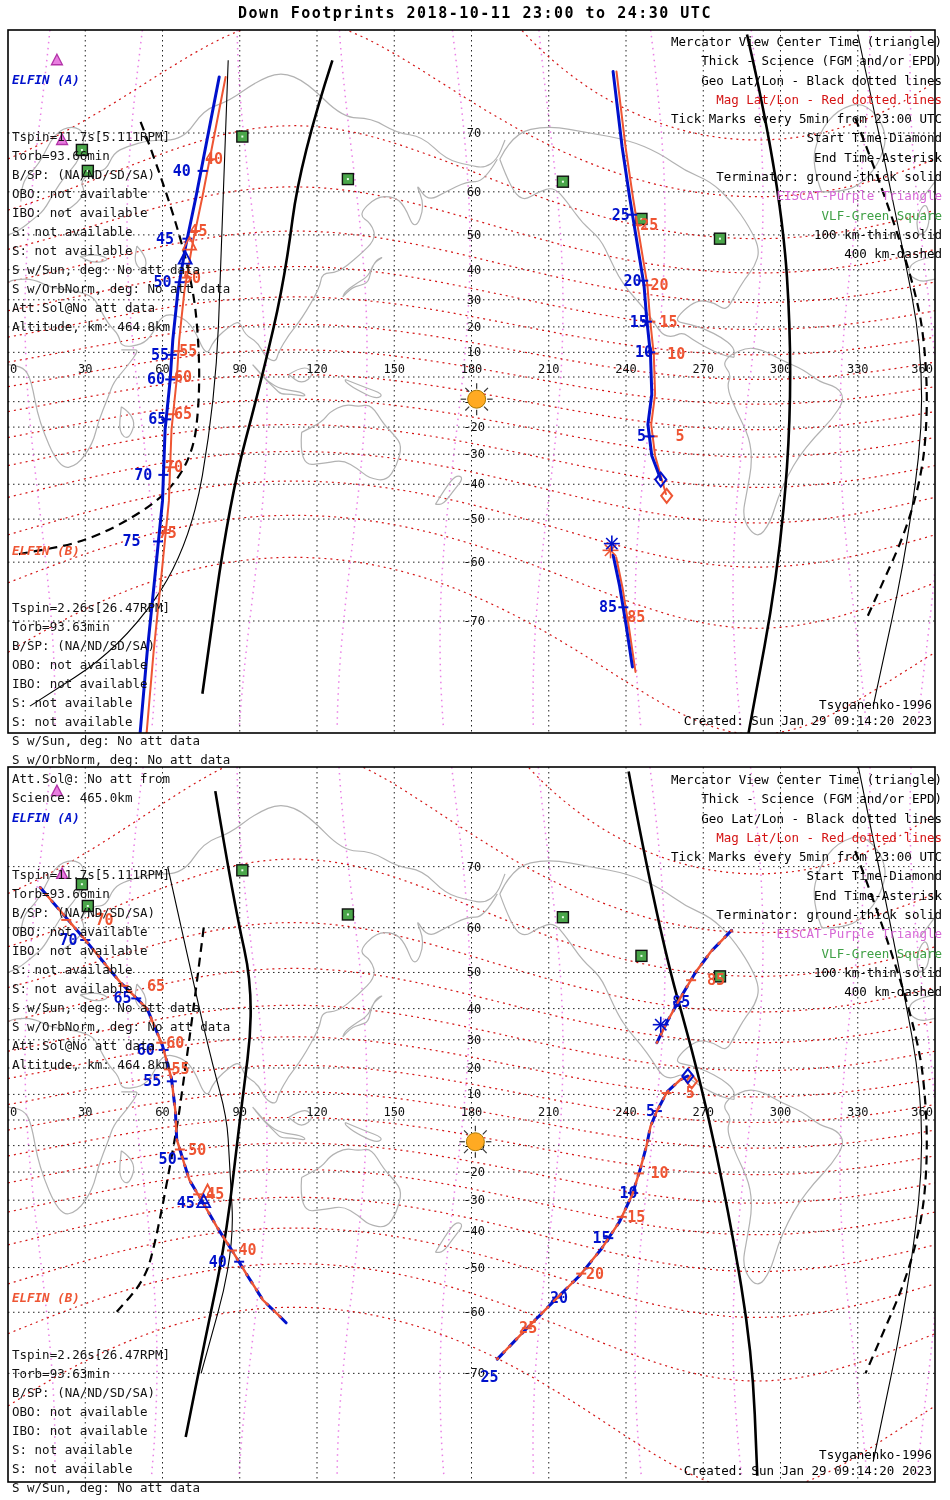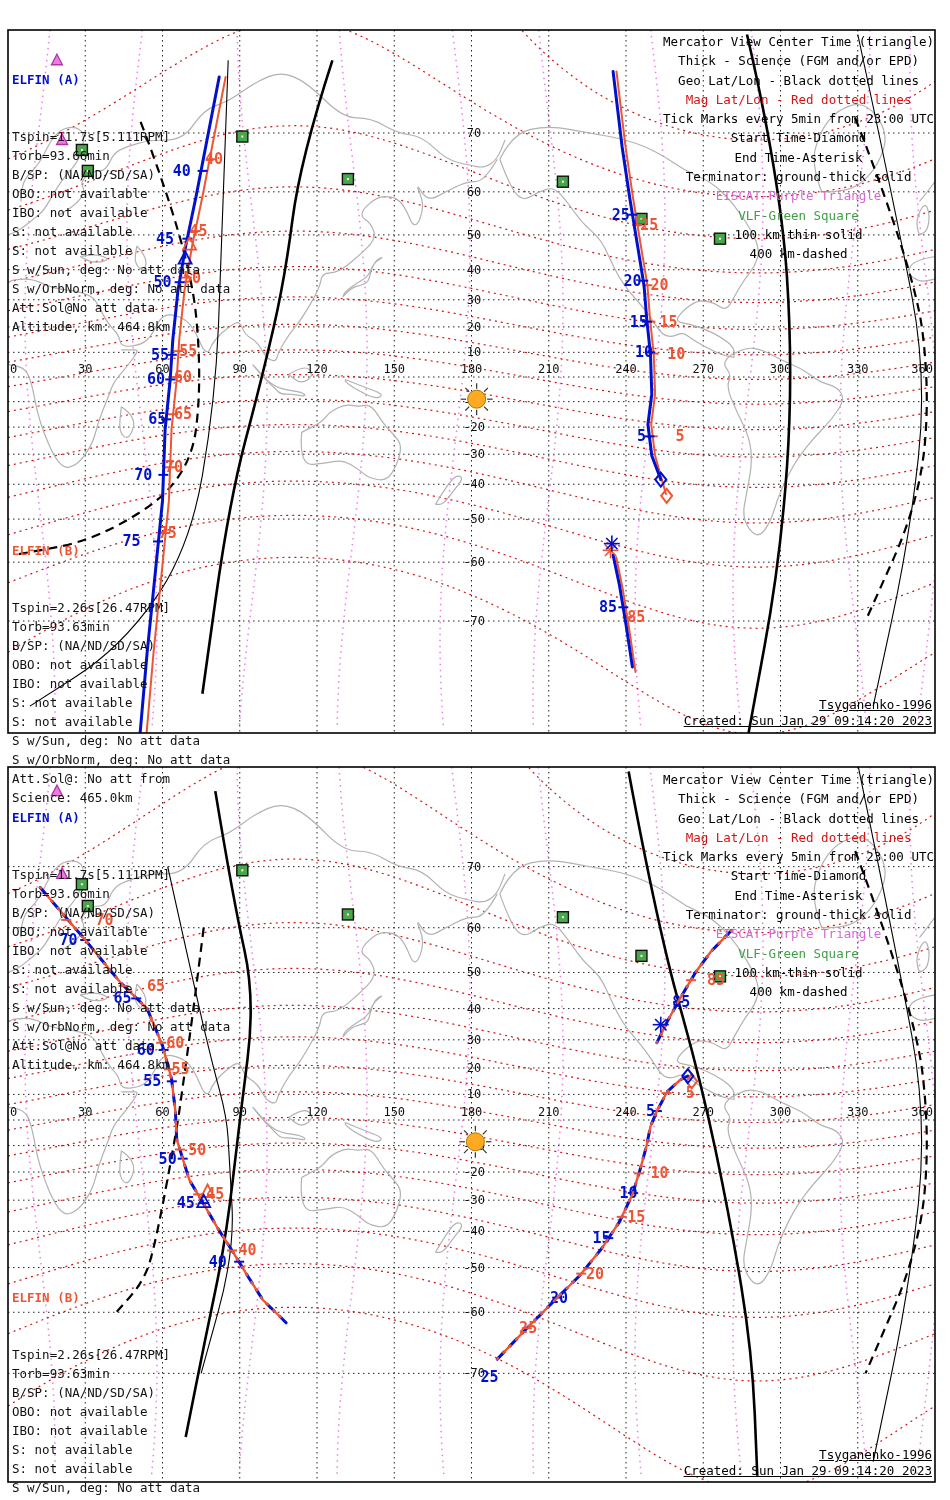--- a/index.html
+++ b/index.html
@@ -3,25 +3,25 @@
 <meta charset="utf-8">
 <style>
   html,body{margin:0;padding:0;background:#fff;}
   #screen{position:relative;width:950px;height:1500px;background:#fff;overflow:hidden;
           font-family:"DejaVu Sans Mono",monospace;}
   #plot{position:absolute;left:0;top:0;z-index:1;}
   .ptitle{position:absolute;left:0;width:950px;text-align:center;z-index:3;
           font:bold 15px/16px "DejaVu Sans Mono",monospace;letter-spacing:1.5px;color:#000;}
   .info{position:absolute;left:12px;z-index:3;font:12.5px/19px "DejaVu Sans Mono",monospace;
         color:#111;white-space:pre;}
-  .info .hdr{font-weight:bold;}
-  .legend{position:absolute;right:16px;z-index:3;text-align:center;
+  .info .hdr{font-weight:bold;font-style:italic;}
+  .legend{position:absolute;right:8px;z-index:3;text-align:right;
           font:12.5px/19.3px "DejaVu Sans Mono",monospace;color:#000;white-space:pre;}
   .credits{position:absolute;right:18px;z-index:3;text-align:right;
-           font:12.5px/16px "DejaVu Sans Mono",monospace;color:#000;text-decoration:underline;}
+           font:12.5px/16px "DejaVu Sans Mono",monospace;color:#000;}
   .geo{stroke:#222;stroke-width:1;stroke-dasharray:1.5 3.5;fill:none;}
   .maglat{stroke:#d41414;stroke-width:1.2;stroke-dasharray:2 4;fill:none;}
   .maglon{stroke:#e55fe0;stroke-width:1.5;stroke-dasharray:1.5 4.5;fill:none;opacity:.8;}
   .coast{stroke:#b2b2b2;stroke-width:1.2;fill:none;stroke-linejoin:round;}
   .term-ground{stroke:#000;stroke-width:2.6;fill:none;}
   .term-thin{stroke:#000;stroke-width:1.1;fill:none;}
   .term-dash{stroke:#000;stroke-width:2.2;stroke-dasharray:9 6;fill:none;}
   .border{fill:none;stroke:#000;stroke-width:1.6;}
   text.axis{font:12px "DejaVu Sans Mono",monospace;fill:#111;}
   text.min{font:bold 15px "DejaVu Sans Mono",monospace;}
@@ -451,20 +451,21 @@
           <line x1="464.8625" y1="1141.739425349016" x2="459.3625" y2="1141.739425349016" stroke="#333" stroke-width="1.2"></line>
           <line x1="467.93787879754126" y1="1134.3148041465574" x2="464.0487915010153" y2="1130.4257168500312" stroke="#333" stroke-width="1.2"></line>
           <line x1="475.3625" y1="1131.239425349016" x2="475.3625" y2="1125.739425349016" stroke="#333" stroke-width="1.2"></line>
           <line x1="482.78712120245876" y1="1134.3148041465574" x2="486.67620849898475" y2="1130.4257168500312" stroke="#333" stroke-width="1.2"></line>
           <circle cx="475.3625" cy="1141.739425349016" r="9" fill="#ffaa22" stroke="#aa7700" stroke-width="1"></circle>
         </g>
       </g>
       <rect x="8" y="767" width="927" height="715" class="border"></rect>
     </svg>
 
+  <div class="ptitle" style="top:5px">Down Footprints 2018-10-11 23:00 to 24:30 UTC</div>
 
   <div class="info" style="top:32px">
     <div class="hdr" style="color:#0011cc">ELFIN (A)</div>
     <div><div>Tspin=11.7s[5.111RPM]</div><div>Torb=93.66min</div><div>B/SP: (NA/ND/SD/SA)</div><div>OBO: not available</div><div>IBO: not available</div><div>S: not available</div><div>S: not available</div><div>S w/Sun, deg: No att data</div><div>S w/OrbNorm, deg: No att data</div><div>Att.Sol@No att data</div><div>Altitude, km: 464.8km</div></div>
   </div>
   <div class="info" style="top:503px">
     <div class="hdr" style="color:#ee5533">ELFIN (B)</div>
     <div><div>Tspin=2.26s[26.47RPM]</div><div>Torb=93.63min</div><div>B/SP: (NA/ND/SD/SA)</div><div>OBO: not available</div><div>IBO: not available</div><div>S: not available</div><div>S: not available</div><div>S w/Sun, deg: No att data</div><div>S w/OrbNorm, deg: No att data</div><div>Att.Sol@: No att from</div><div>Science: 465.0km</div></div>
   </div>
   <div class="legend" style="top:32px"><div style="color: rgb(0, 0, 0);">Mercator View Center Time (triangle)</div><div style="color: rgb(0, 0, 0);">Thick - Science (FGM and/or EPD)</div><div style="color: rgb(0, 0, 0);">Geo Lat/Lon - Black dotted lines</div><div style="color: rgb(212, 20, 20);">Mag Lat/Lon - Red dotted lines</div><div style="color: rgb(0, 0, 0);">Tick Marks every 5min from 23:00 UTC</div><div style="color: rgb(0, 0, 0);">Start Time-Diamond</div><div style="color: rgb(0, 0, 0);">End Time-Asterisk</div><div style="color: rgb(0, 0, 0);">Terminator: ground-thick solid</div><div style="color: rgb(214, 103, 214);">EISCAT-Purple Triangle</div><div style="color: rgb(63, 160, 69);">VLF-Green Square</div><div style="color: rgb(0, 0, 0);">100 km-thin solid</div><div style="color: rgb(0, 0, 0);">400 km-dashed</div></div>

